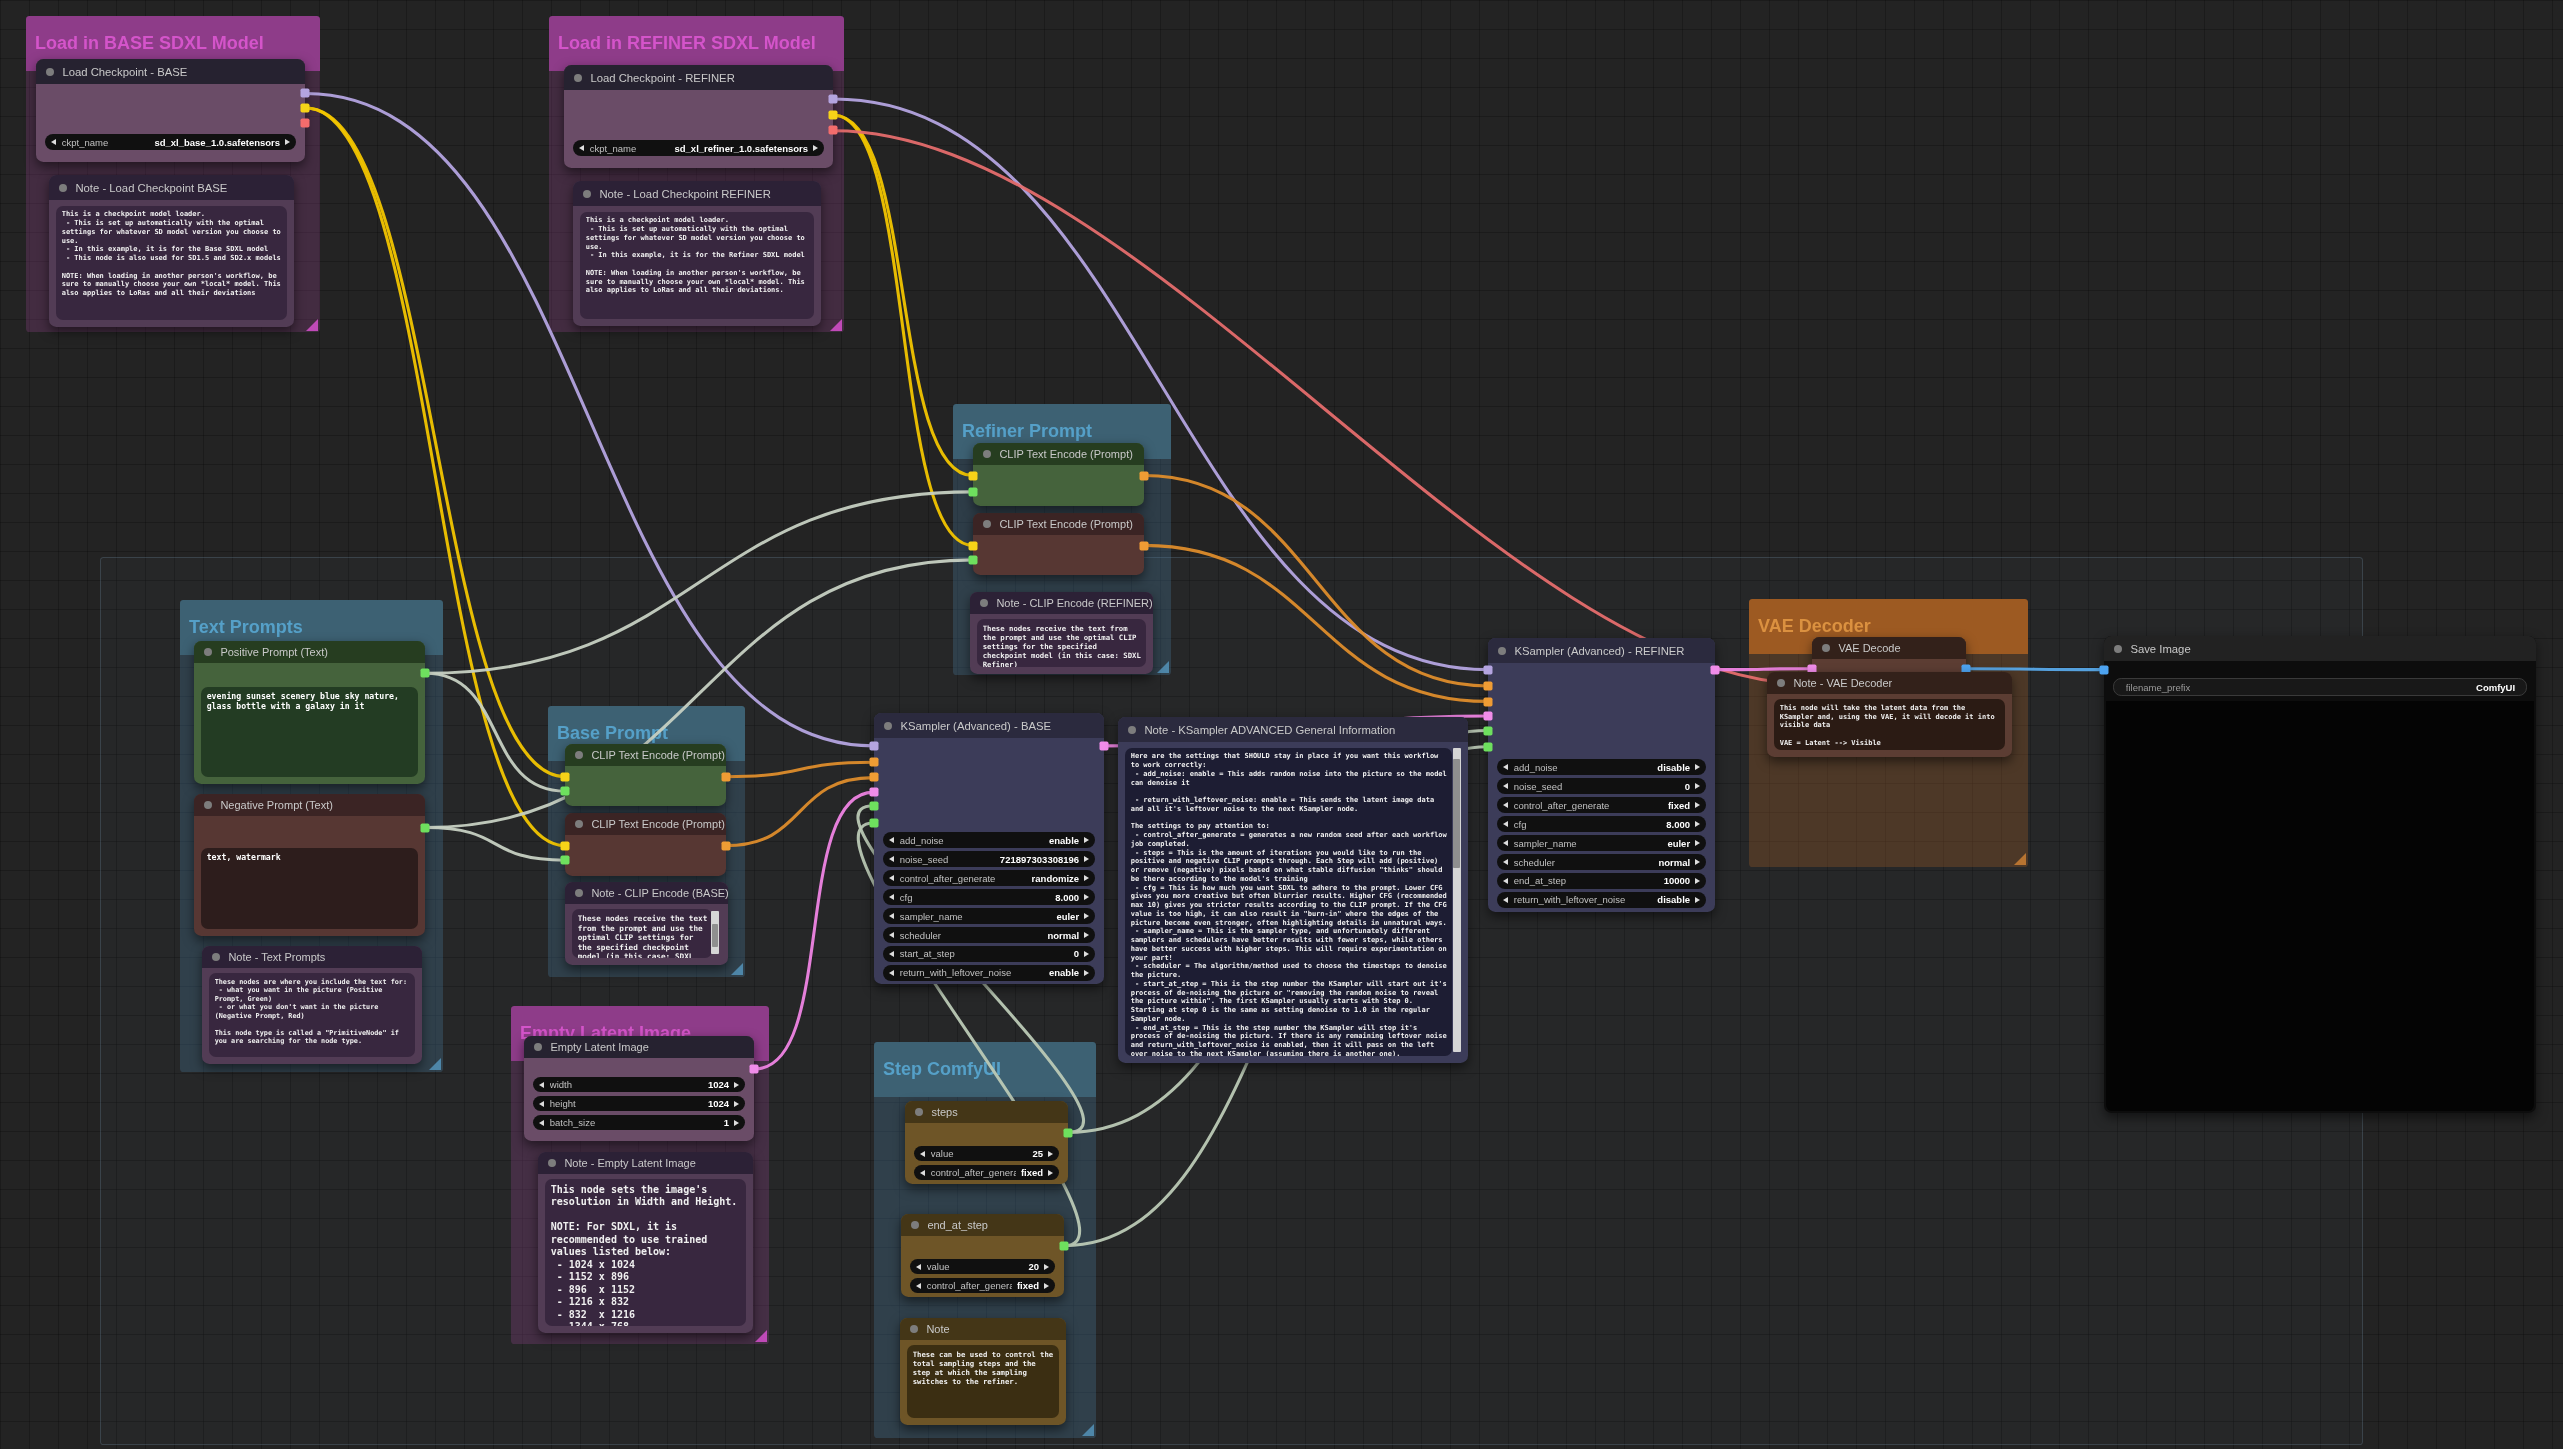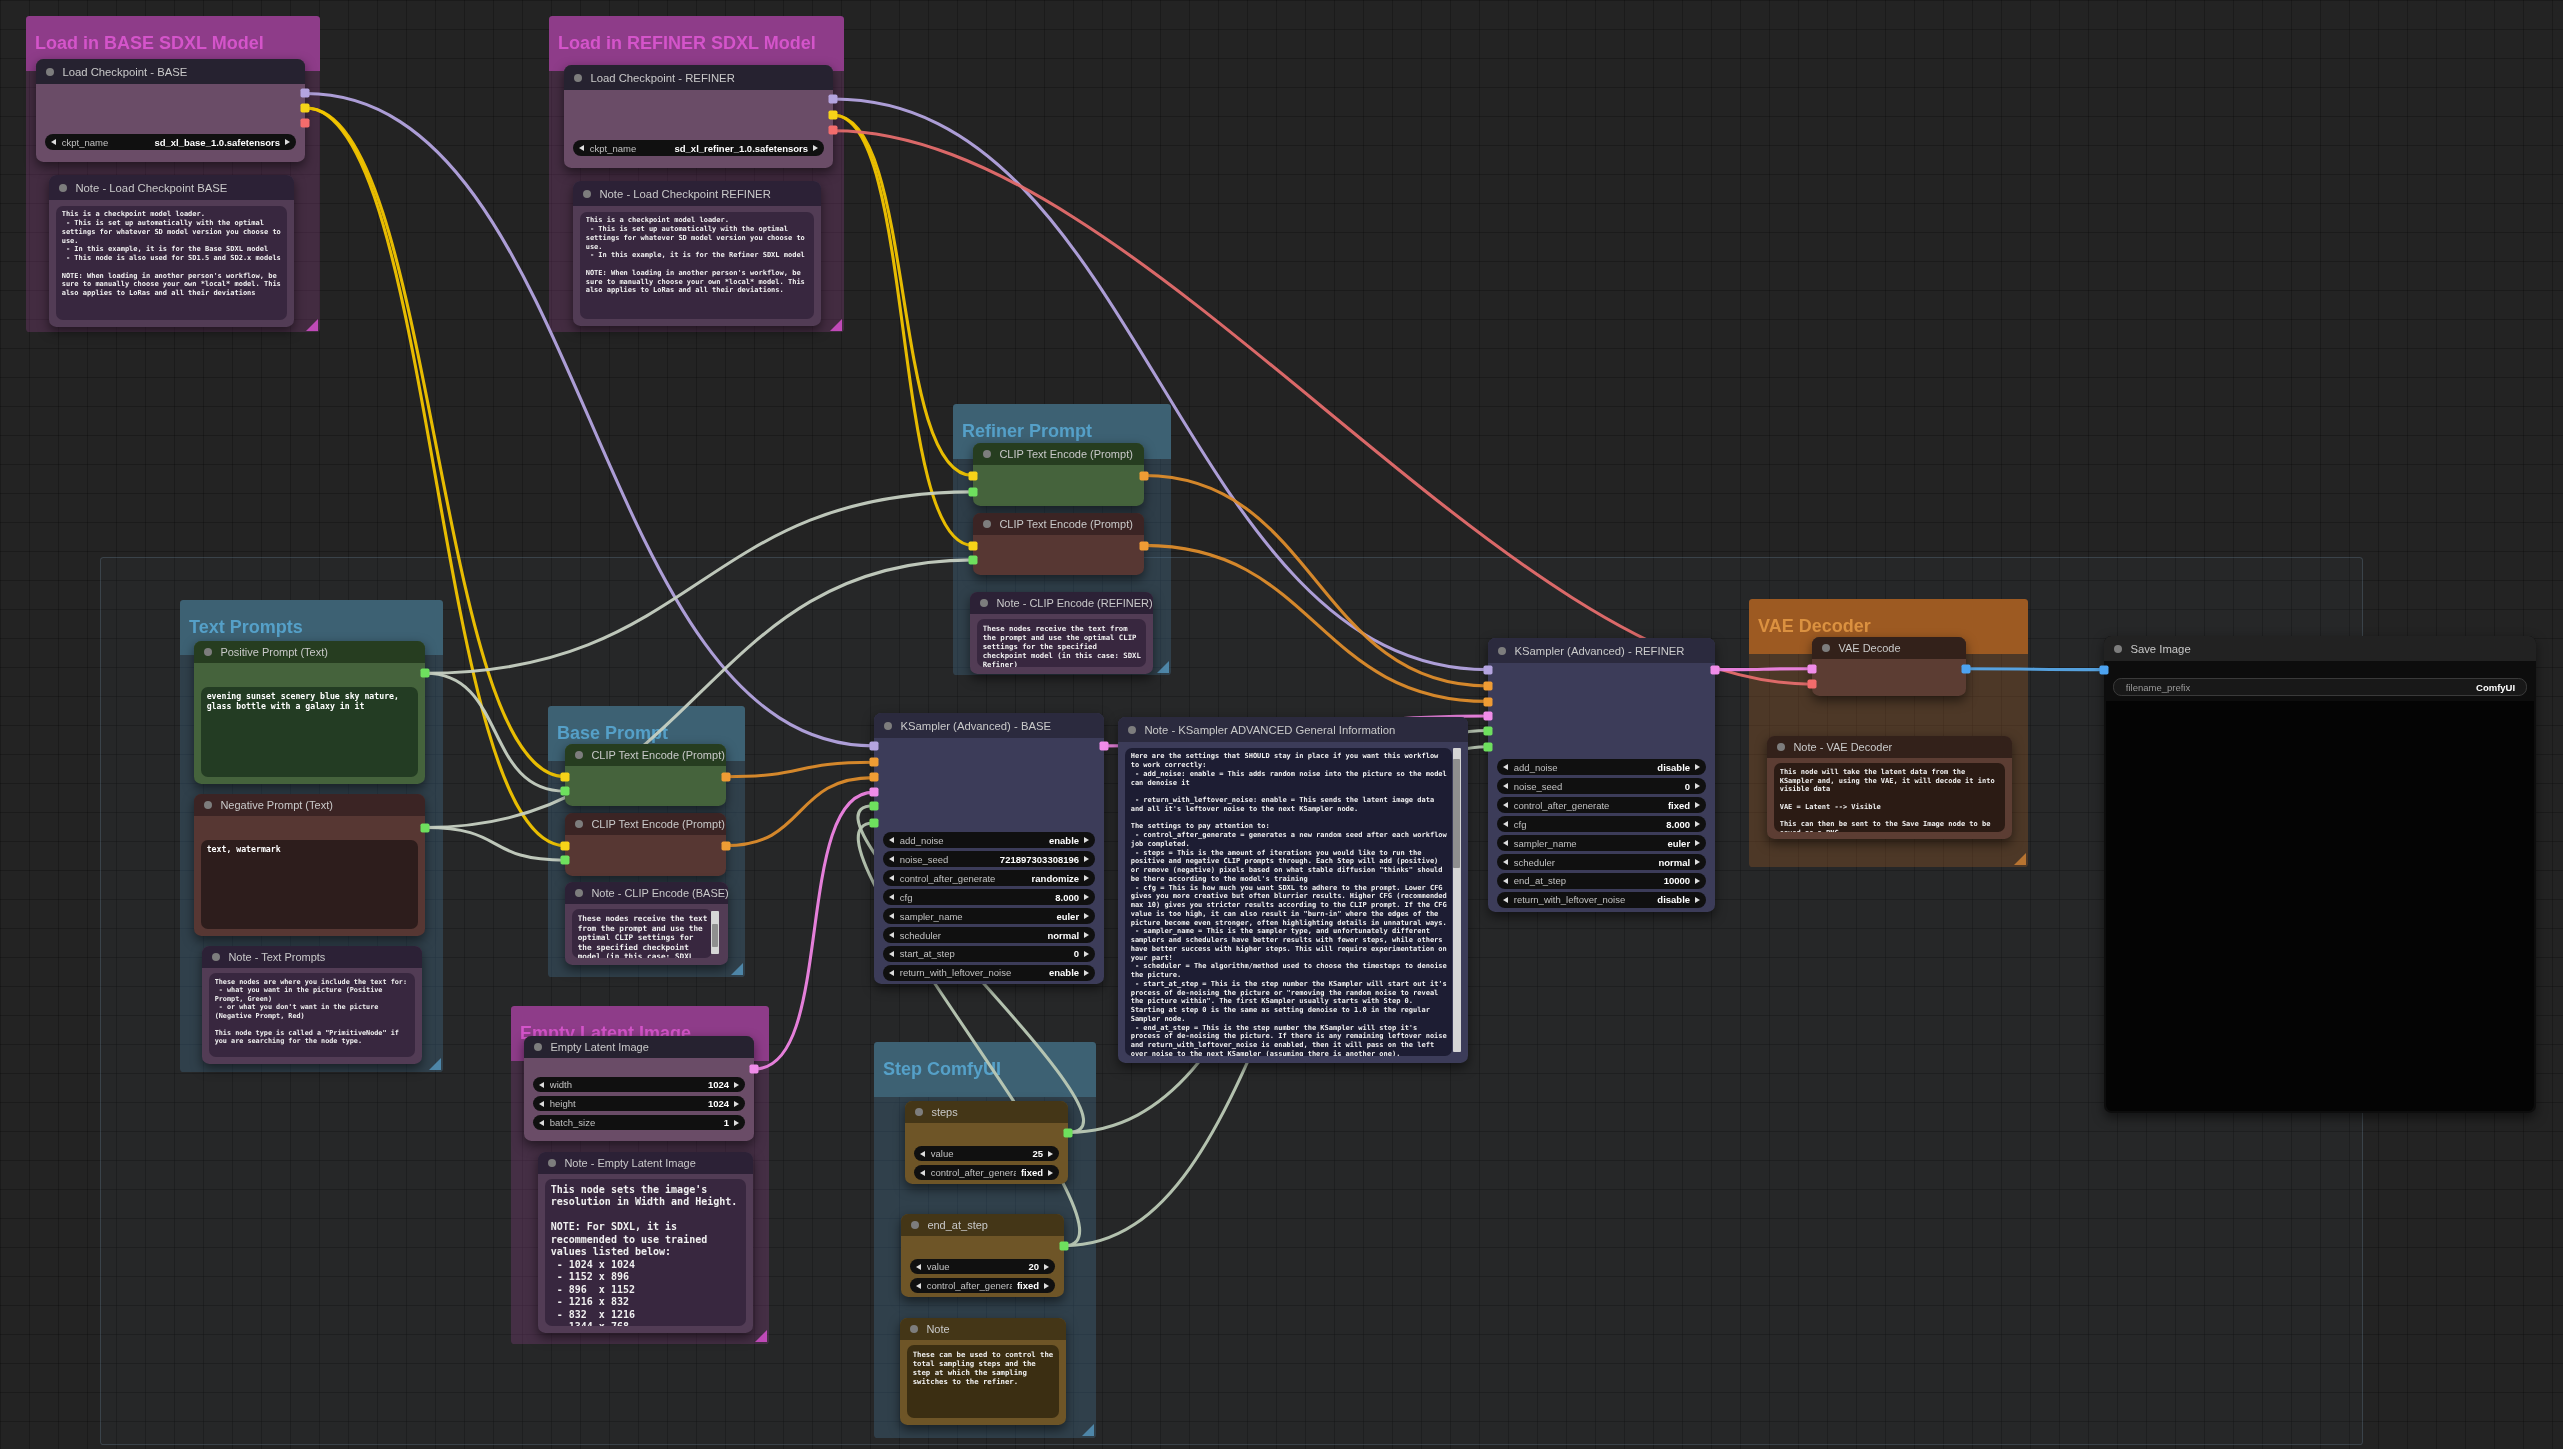--- a/index.html
+++ b/index.html
@@ -210,21 +210,21 @@
     <div class="prompt-text bg-green fill" style="margin-top:0">evening sunset scenery blue sky nature, glass bottle with a galaxy in it</div>
     <span class="dot d-green" style="left:231px;top:32px"></span>
   </div>
 
   <div class="node n-red" style="left:194px;top:794px;width:231px;height:142px">
     <div class="nheader small">
       <span class="sdot"></span>
       <span>Negative Prompt (Text)</span>
     </div>
     <div class="zone" style="height:23.6px"></div>
-    <div class="prompt-text bg-red fill" style="margin-top:0">text, watermark</div>
+    <div class="prompt-text bg-red fill" style="margin-top:8px">text, watermark</div>
     <span class="dot d-green" style="left:231px;top:34px"></span>
   </div>
 
   <div class="node n-notep" style="left:202px;top:946px;width:220px;height:118px">
     <div class="nheader small">
       <span class="sdot"></span>
       <span>Note - Text Prompts</span>
     </div>
     <div class="note-text bg-notep fill" style="font-size:6.8px">These nodes are where you include the text for:
  - what you want in the picture (Positive Prompt, Green)
@@ -512,21 +512,21 @@
   <div class="node n-brown" style="left:1812px;top:637px;width:154px;height:59px">
     <div class="nheader small">
       <span class="sdot"></span>
       <span>VAE Decode</span>
     </div>
     <span class="dot d-latent" style="left:0;top:32px"></span>
     <span class="dot d-vae" style="left:0;top:47px"></span>
     <span class="dot d-img" style="left:154px;top:32px"></span>
   </div>
 
-  <div class="node n-brown" style="left:1767px;top:736px;width:245px;height:103px">
+  <div class="node n-brown" style="left:1767px;top:672px;width:245px;height:85px">
     <div class="nheader small">
       <span class="sdot"></span>
       <span>Note - VAE Decoder</span>
     </div>
     <div class="note-text bg-brown fill" style="font-size:7px">This node will take the latent data from the KSampler and, using the VAE, it will decode it into visible data
 
 VAE = Latent --&gt; Visible
 
 This can then be sent to the Save Image node to be saved as a PNG.</div>
   </div>

